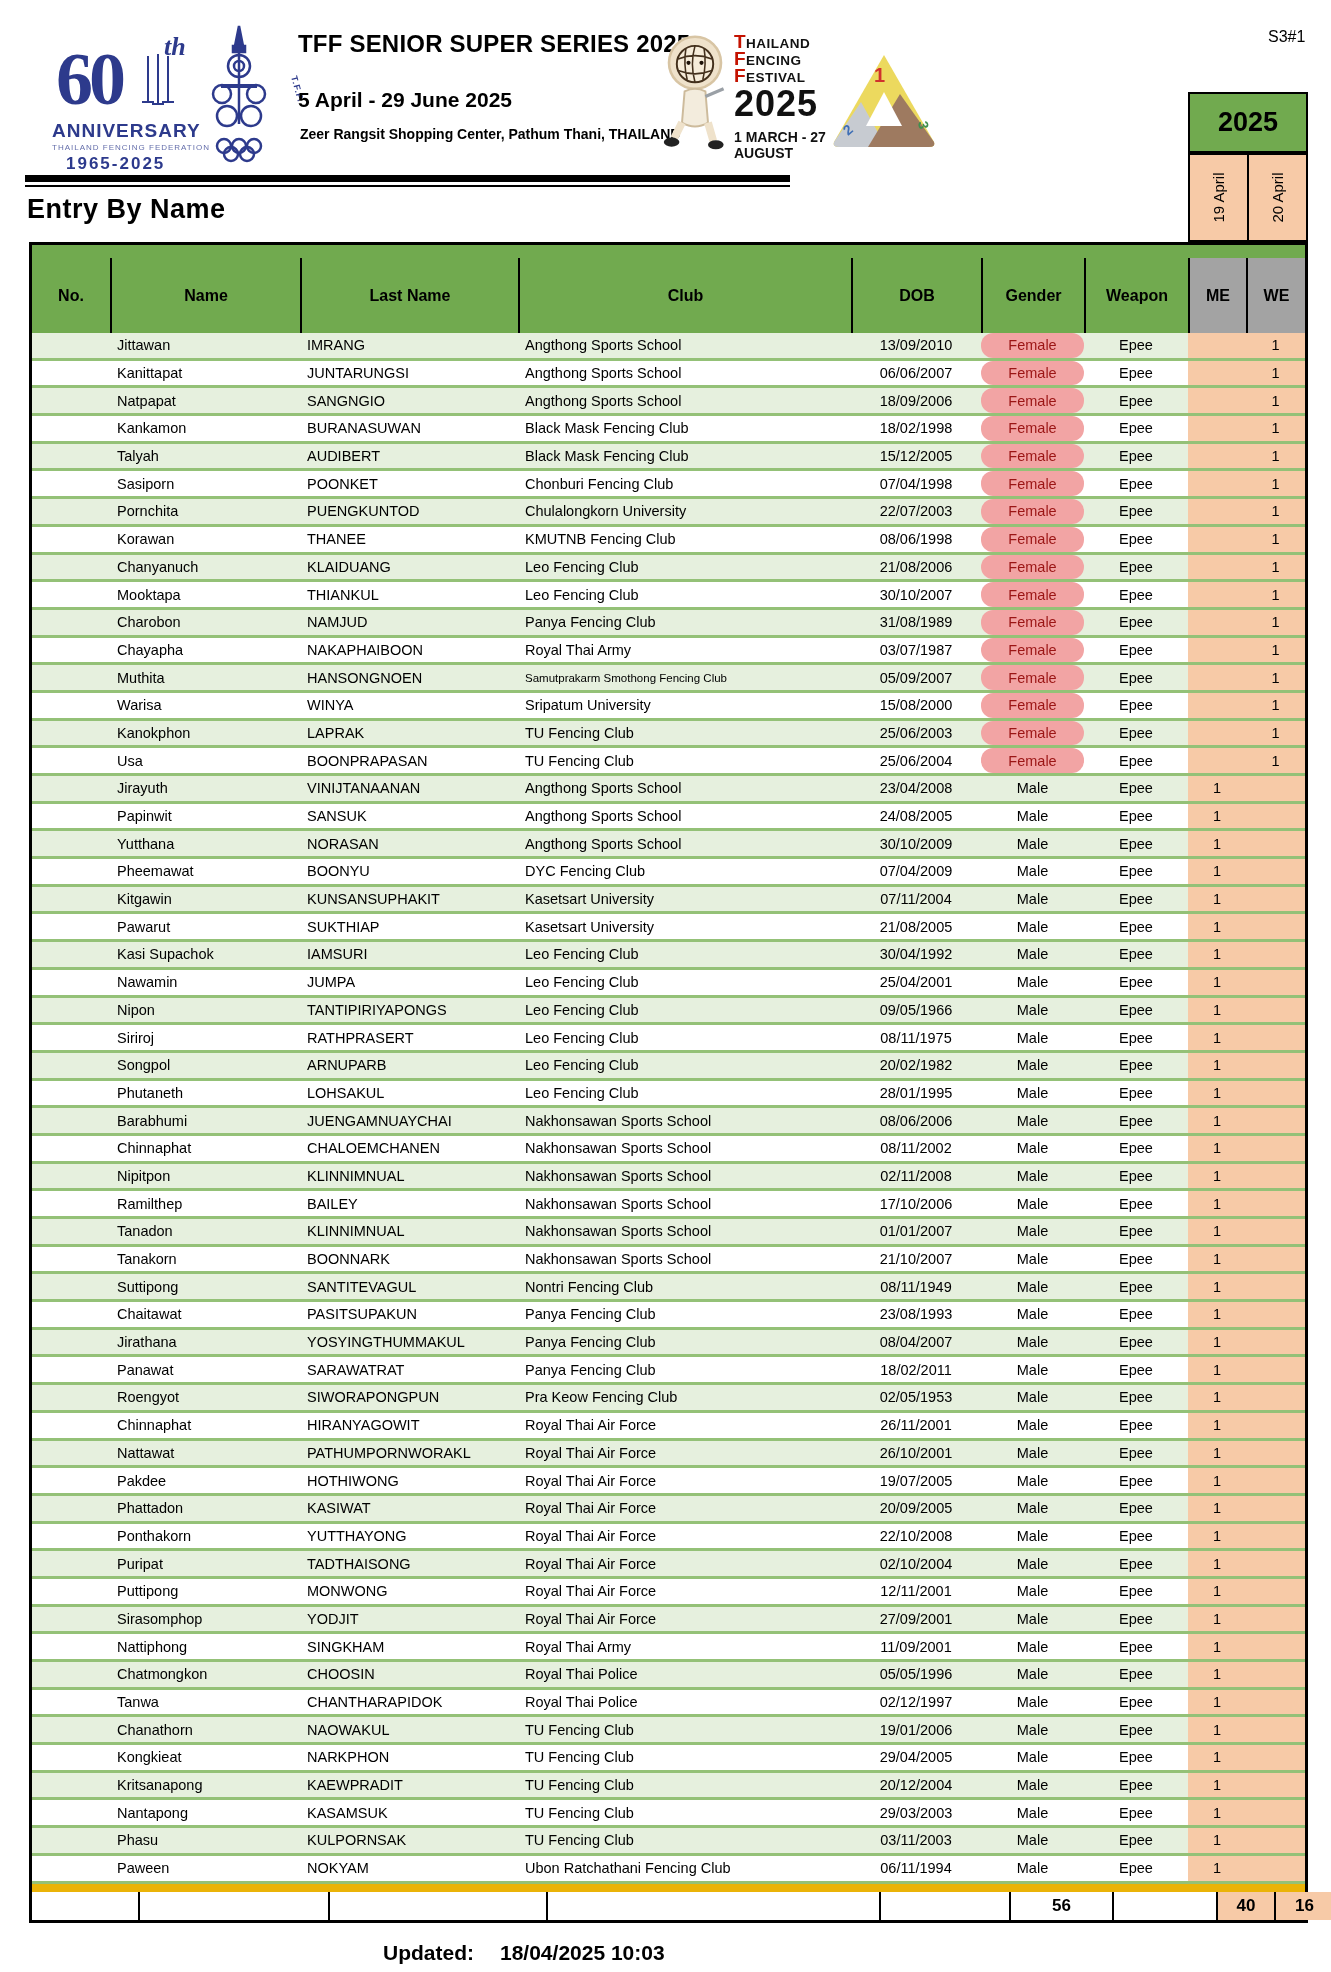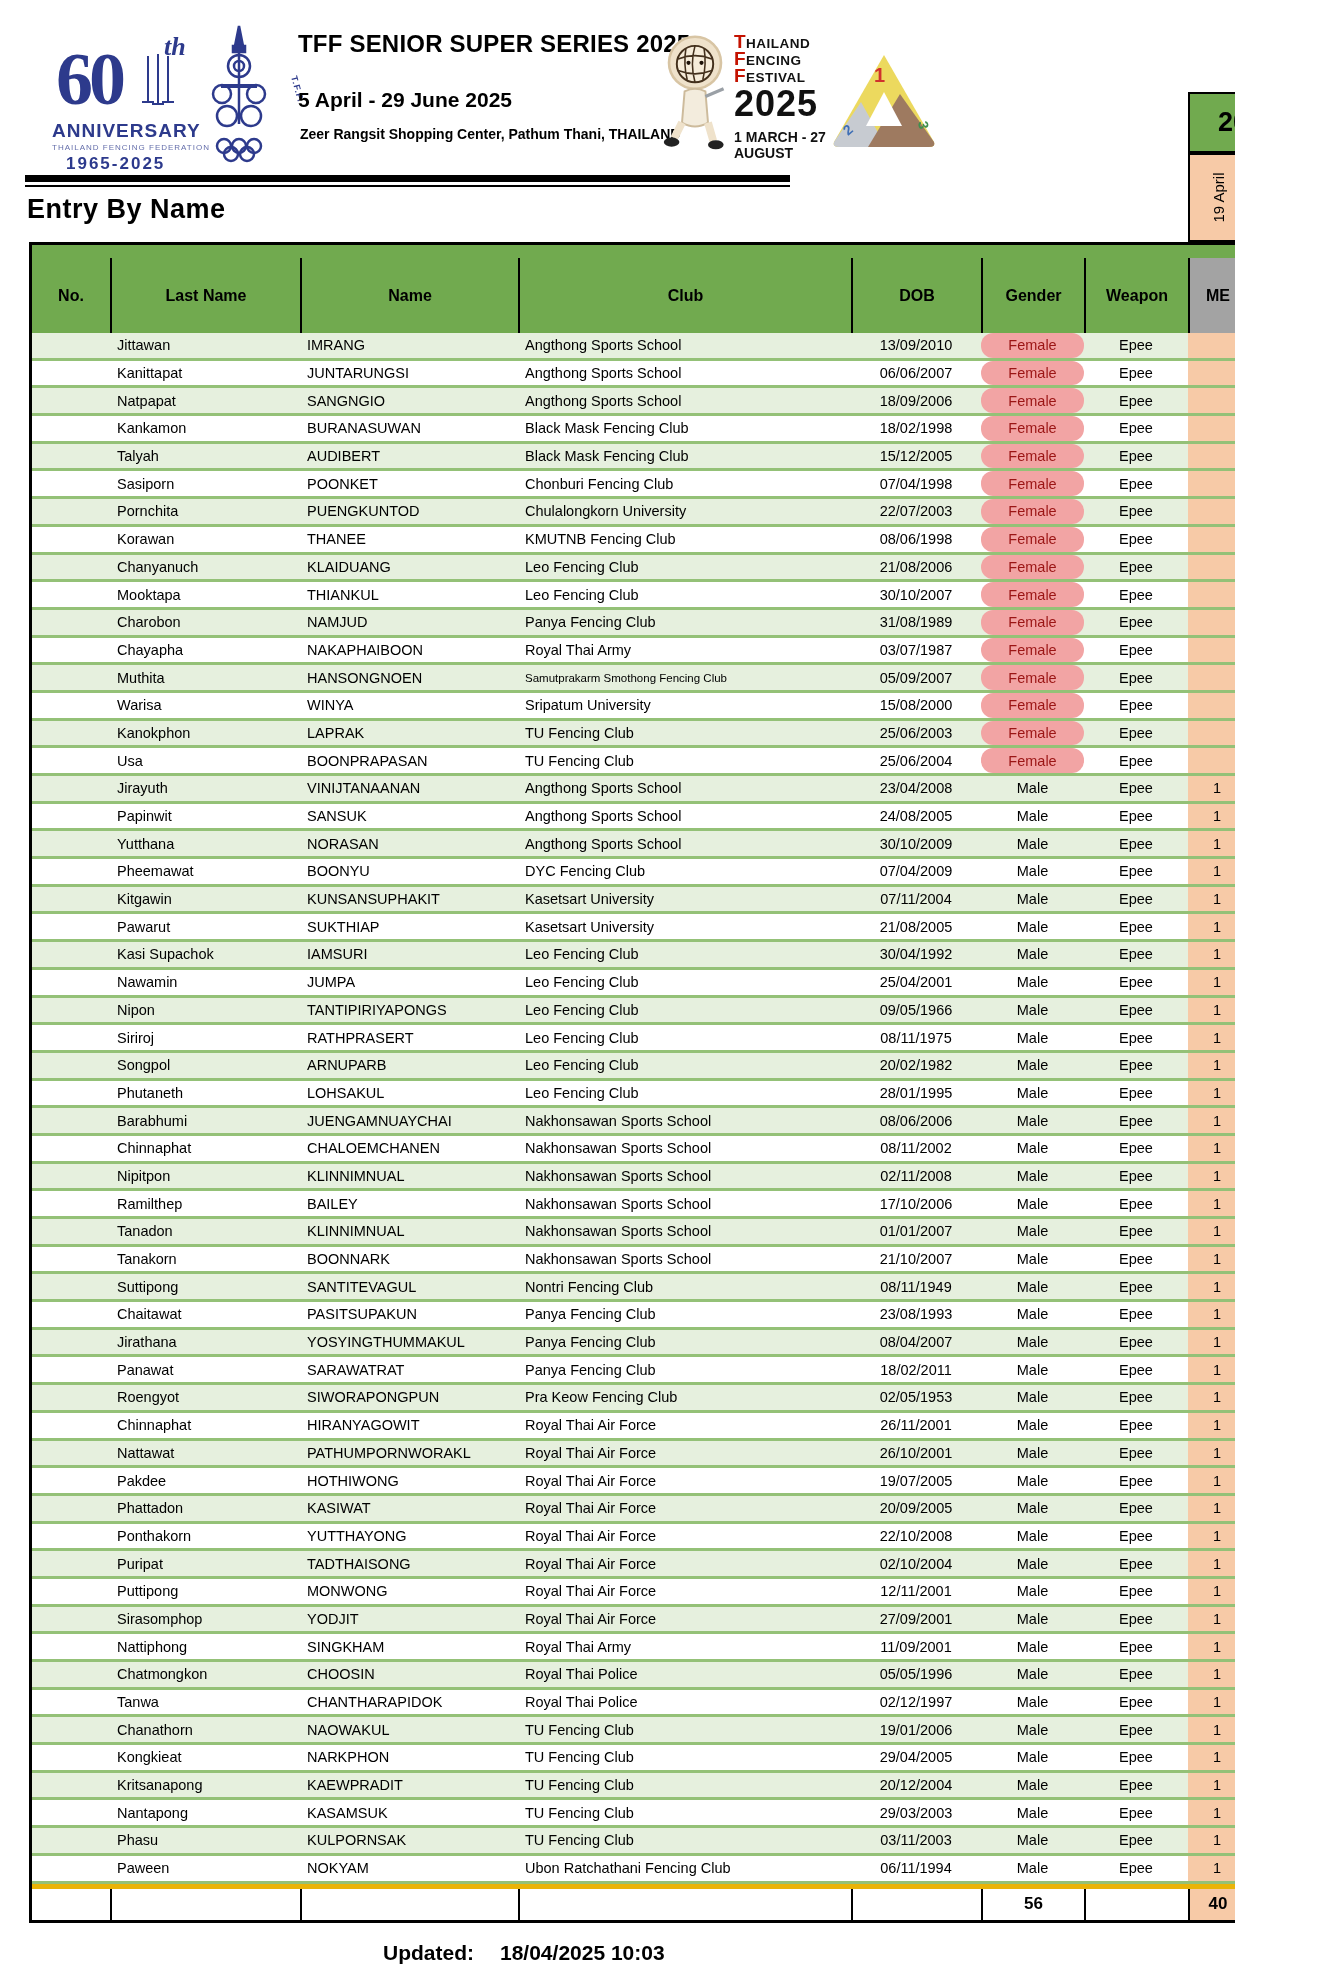--- a/index.html
+++ b/index.html
@@ -1,18 +1,18 @@
 <!DOCTYPE html>
 <html><head>
 <meta charset="utf-8">
 <style>
   * { margin:0; padding:0; box-sizing:border-box; }
   html,body { background:#ffffff; }
   .page {
-    position:relative; width:1235px; height:1972px; background:#fff;
+    position:relative; width:1331px; height:1972px; background:#fff;
     font-family:"Liberation Sans","DejaVu Sans",sans-serif; color:#000; overflow:hidden;
   }
   
   .anniv-logo { position:absolute; left:52px; top:24px; width:250px; height:150px; color:#2d3a8c; }
   .anniv-60 { position:absolute; left:4px; top:18px; font-size:74px; font-weight:bold; letter-spacing:-4px; font-family:"Liberation Serif",serif; line-height:1; }
   .anniv-th { position:absolute; left:112px; top:8px; font-size:26px; font-weight:bold; font-style:italic; font-family:"Liberation Serif",serif; }
   .swords { position:absolute; left:88px; top:30px; }
   .anniv-line1 { position:absolute; left:0px; top:96px; font-size:19px; font-weight:bold; letter-spacing:1px; }
   .anniv-line2 { position:absolute; left:0px; top:119px; font-size:8px; letter-spacing:1px; opacity:.75; }
   .anniv-line3 { position:absolute; left:14px; top:130px; font-size:17px; font-weight:bold; letter-spacing:2px; }
@@ -51,21 +51,21 @@
   .th.peach { background:#a3a3a3; }
   .trow { height:27.7px; border-bottom:3px solid #94c177; }
   .trow.alt { background:#e6f0de; }
   .td { display:flex; align-items:center; font-size:14.5px; white-space:nowrap; overflow:hidden; }
   .td-no {}
   .td-first, .td-last, .td-club { padding-left:7px; }
   .td-dob, .td-gender, .td-weapon, .td-me, .td-we { justify-content:center; }
   .td-club.small { font-size:11.5px; }
   .td-gender.female { background:#f2a4a4; color:#9b1515;border-radius:12px; }
   .td-me, .td-we { background:#f7caa7; }
-  .totals { height:36px; border-top:5px solid #eab308; }
+  .totals { height:36px; border-top:8px solid #eab308;padding-left:28px; }
   .tot { display:flex; align-items:center; justify-content:center; font-size:17px; font-weight:bold; border-left:2px solid #000; }
   .tot:first-child { border-left:none; }
   .tot.peach { background:#f7caa7; }
   
   .updated { position:absolute; left:383px; top:1941px; font-size:21px; font-weight:bold; color:#000000; }
   .updated .val { margin-left:26px; }
 </style>
 </head>
 <body>
 
@@ -157,22 +157,22 @@
     <div class="day-cell">
         <span>20 April</span>
       </div>
   </div>
 
   <div class="section-title">Entry By Name</div>
 
   <div class="etable">
     <div class="grid thead">
       <div class="th">No.</div>
+      <div class="th">Name</div>
       <div class="th">Last Name</div>
-      <div class="th">Name</div>
       <div class="th">Club</div>
       <div class="th">DOB</div>
       <div class="th">Gender</div>
       <div class="th">Weapon</div>
       <div class="th peach">ME</div>
       <div class="th peach">WE</div>
     </div>
     <div id="tbody">
         <div class="grid trow alt">
           <div class="td td-no"></div>

